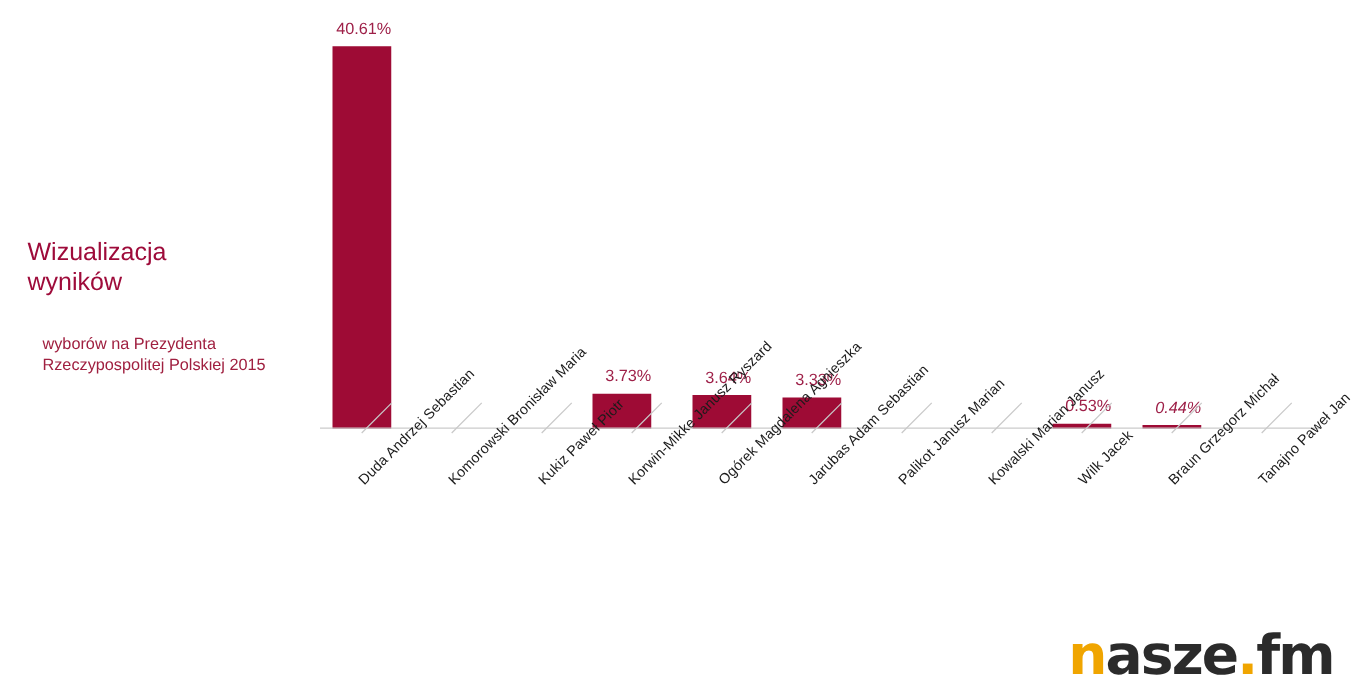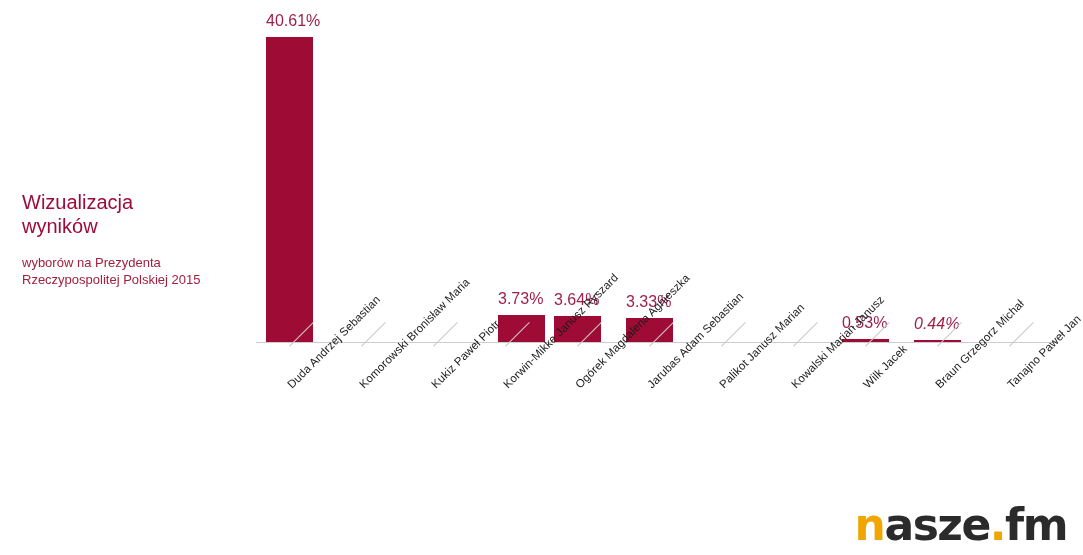--- a/index.html
+++ b/index.html
@@ -34,21 +34,21 @@
     font-weight: 400;
     white-space: pre-line;
     margin: 0;
   }
   #chart-subtitle {
     color: #a02040;
     font-size: 13px;
     line-height: 17px;
     font-weight: 400;
     white-space: pre-line;
-    margin: 0;
+    margin: 12px;
     padding-top: 16px;
   }
 
   
   #plot {
     position: absolute;
     left: 266px;
     top: 0px;
     width: 800px;
     height: 343px;
@@ -63,22 +63,22 @@
     position: absolute;
     bottom: 0;
     left: 0;
     width: 47px;
     background: #9e0b35;
   }
   .bar-label {
     position: absolute;
     left: 0;
     width: 47px;
-    text-align: left;
-    font-size: 16px;
+    text-align: right;
+    font-size: 13px;
     color: #9e2048;
     white-space: nowrap;
   }
 
   
   #axis-line {
     position: absolute;
     left: 256px;
     top: 342px;
     width: 800px;
@@ -143,21 +143,21 @@
 wyników</h1>
     <p id="chart-subtitle">wyborów na Prezydenta
 Rzeczypospolitej Polskiej 2015</p>
   </div>
 
   <div id="plot">
       <div class="bar-slot" style="left: 0px;">
         <div class="bar" title="Duda Andrzej Sebastian 40.61%" style="height: 306px; background: rgb(158, 11, 53);"></div>
         <div class="bar-label" style="bottom: 313px; color: rgb(158, 32, 72);">40.61%</div>
       </div>
-      <div class="bar-slot" style="left: 232px; margin-top: 47px;">
+      <div class="bar-slot" style="left: 208px; margin-top: 47px;">
         <div class="bar" title="Korwin-Mikke Janusz Ryszard 3.73%" style="height: 28.1059px; background: rgb(158, 11, 53);"></div>
         <div class="bar-label" style="bottom: 35.1059px; color: rgb(158, 32, 72);">3.73%</div>
       </div>
       <div class="bar-slot" style="left: 288px;">
         <div class="bar" title="Ogórek Magdalena Agnieszka 3.64%" style="height: 27.4277px; background: rgb(158, 11, 53);"></div>
         <div class="bar-label" style="bottom: 34.4277px; color: rgb(158, 32, 72);">3.64%</div>
       </div>
       <div class="bar-slot" style="left: 360px;">
         <div class="bar" title="Jarubas Adam Sebastian 3.33%" style="height: 25.0918px; background: rgb(158, 11, 53);"></div>
         <div class="bar-label" style="bottom: 32.0918px; color: rgb(158, 32, 72);">3.33%</div>

